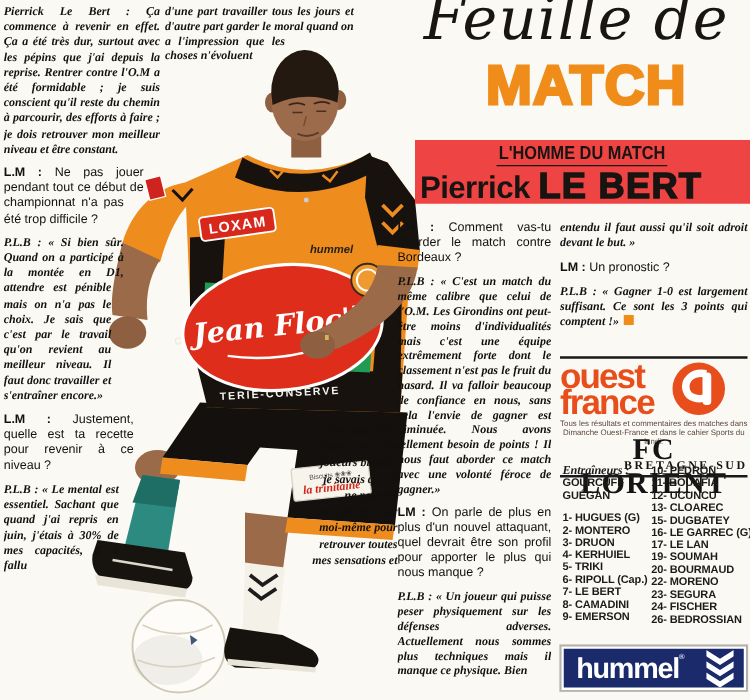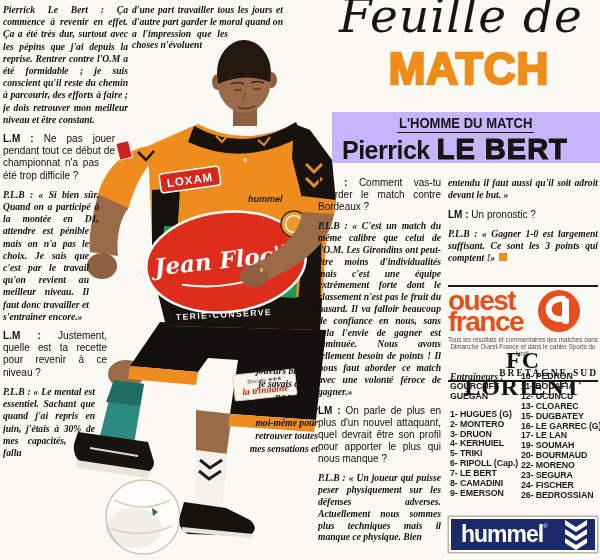--- a/index.html
+++ b/index.html
@@ -21,24 +21,24 @@
   .col4{position:absolute;left:448px;top:177px;width:150px;height:108px;}
   .col3 .q,.col4 .q{font-size:10px;line-height:11.8px;margin-bottom:8px;}
   .col3 .a,.col4 .a{font-size:9.6px;line-height:11.8px;margin-bottom:8px;}
   .sp{float:right;clear:right;display:block;}
   
   .title-script{position:absolute;left:322px;top:-12px;width:278px;text-align:center;
     font-family:"DejaVu Serif",serif;font-style:italic;font-size:47px;color:#181512;letter-spacing:1px;}
   .title-block{position:absolute;left:338px;top:44px;width:262px;text-align:center;
     font-family:"Liberation Sans",sans-serif;font-weight:bold;font-size:44px;color:#ef8c1a;
     -webkit-text-stroke:2.5px #ef8c1a;letter-spacing:1px;}
-  .banner{position:absolute;left:332px;top:112px;width:268px;height:51px;background:#c4b5fd;}
+  .banner{position:absolute;left:332px;top:112px;width:268px;height:51px;background:#ef4444;}
   .banner .kicker{display:block;width:max-content;margin:2px auto 0;font-weight:bold;font-size:15px;
     color:#171411;border-bottom:1.6px solid #171411;transform:scaleX(.87);padding:0 2px 1px;}
-  .banner .name-row{display:flex;align-items:baseline;gap:7px;padding-left:10px;margin-top:0;}
+  .banner .name-row{display:flex;align-items:baseline;gap:7px;padding-left:4px;margin-top:0;}
   .banner .first{font-weight:bold;font-size:25px;color:#171411;letter-spacing:-0.5px;}
   .banner .last{font-weight:bold;font-size:29px;color:#171411;-webkit-text-stroke:1.2px #171411;letter-spacing:1px;}
   .endsq{display:inline-block;width:8px;height:8px;background:#ef8c1a;margin-left:4px;}
   
   .rule{position:absolute;background:#191919;height:2px;width:150px;left:448px;}
   .of-wrap{position:absolute;left:448px;top:289px;width:150px;display:flex;align-items:center;}
   .of-text{font-weight:bold;font-size:28px;line-height:21px;letter-spacing:-1.5px;color:#e84e1b;}
   .of-tagline{position:absolute;left:444px;top:336px;width:158px;text-align:center;
     font-size:6.3px;line-height:7px;color:#5c4a40;}
   .club-name{position:absolute;left:448px;top:347px;width:150px;text-align:center;

